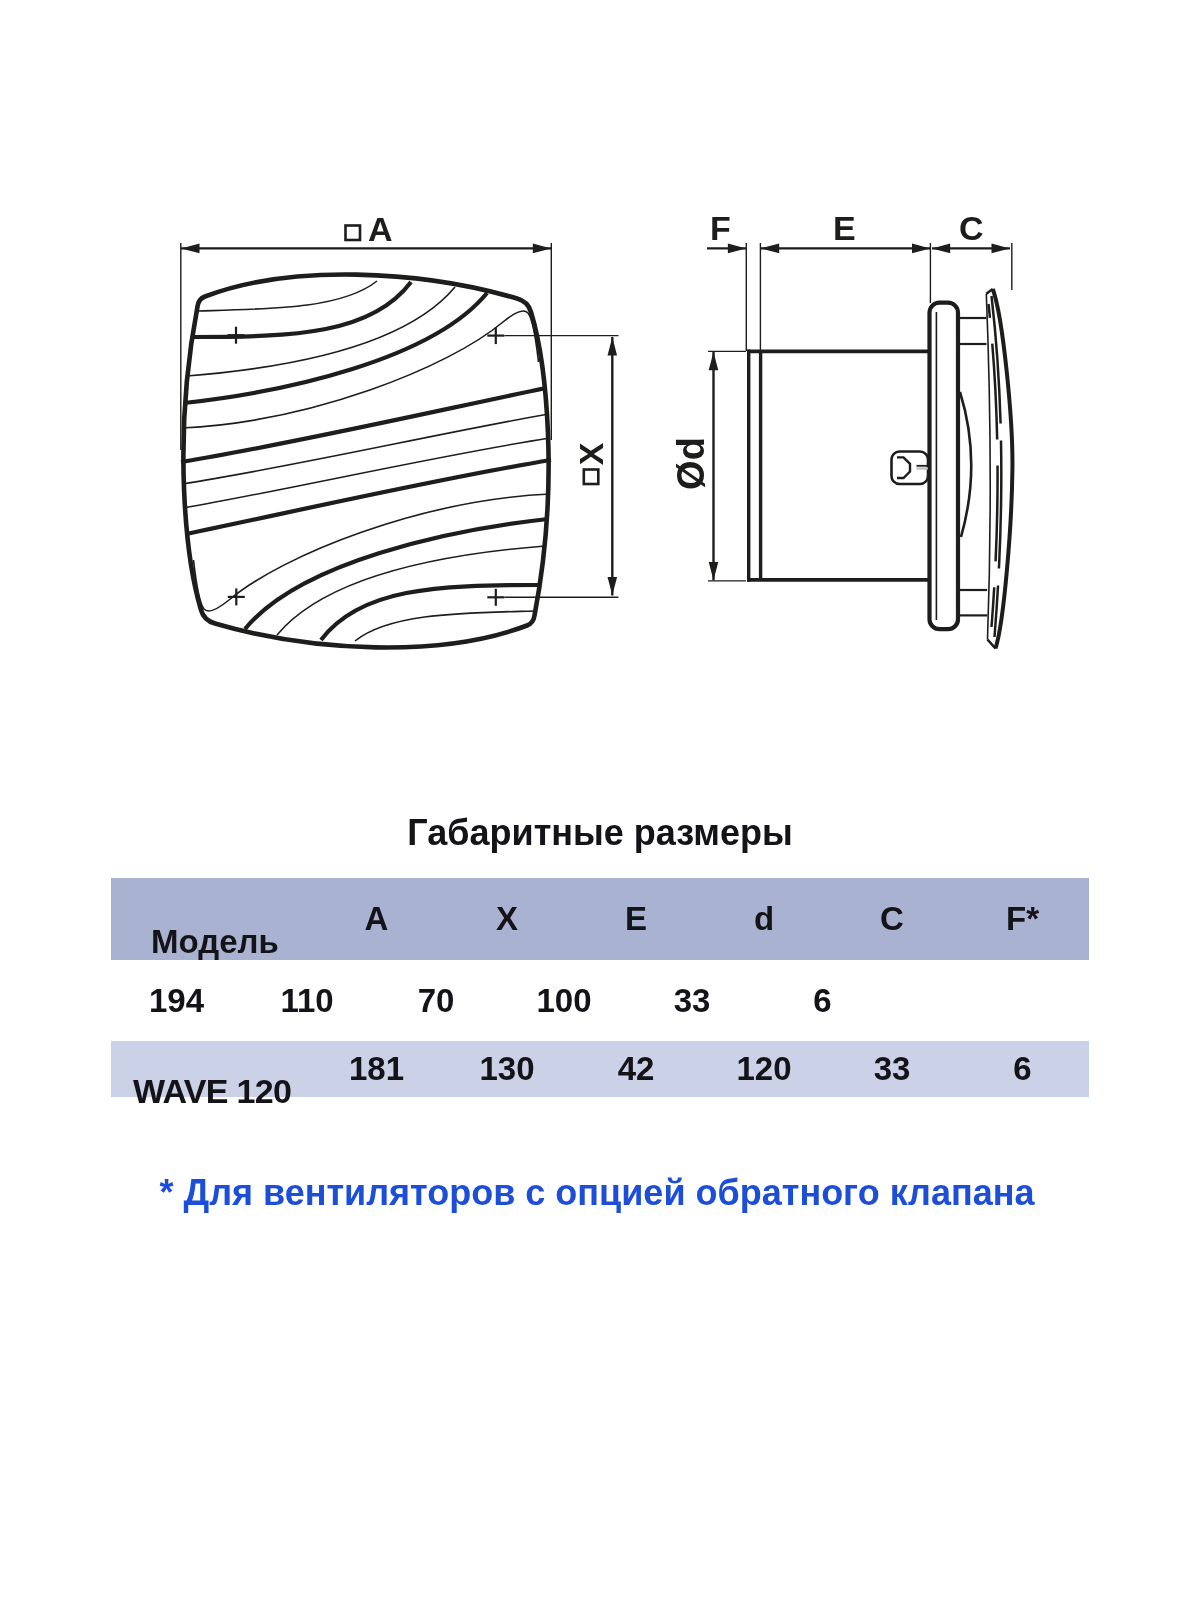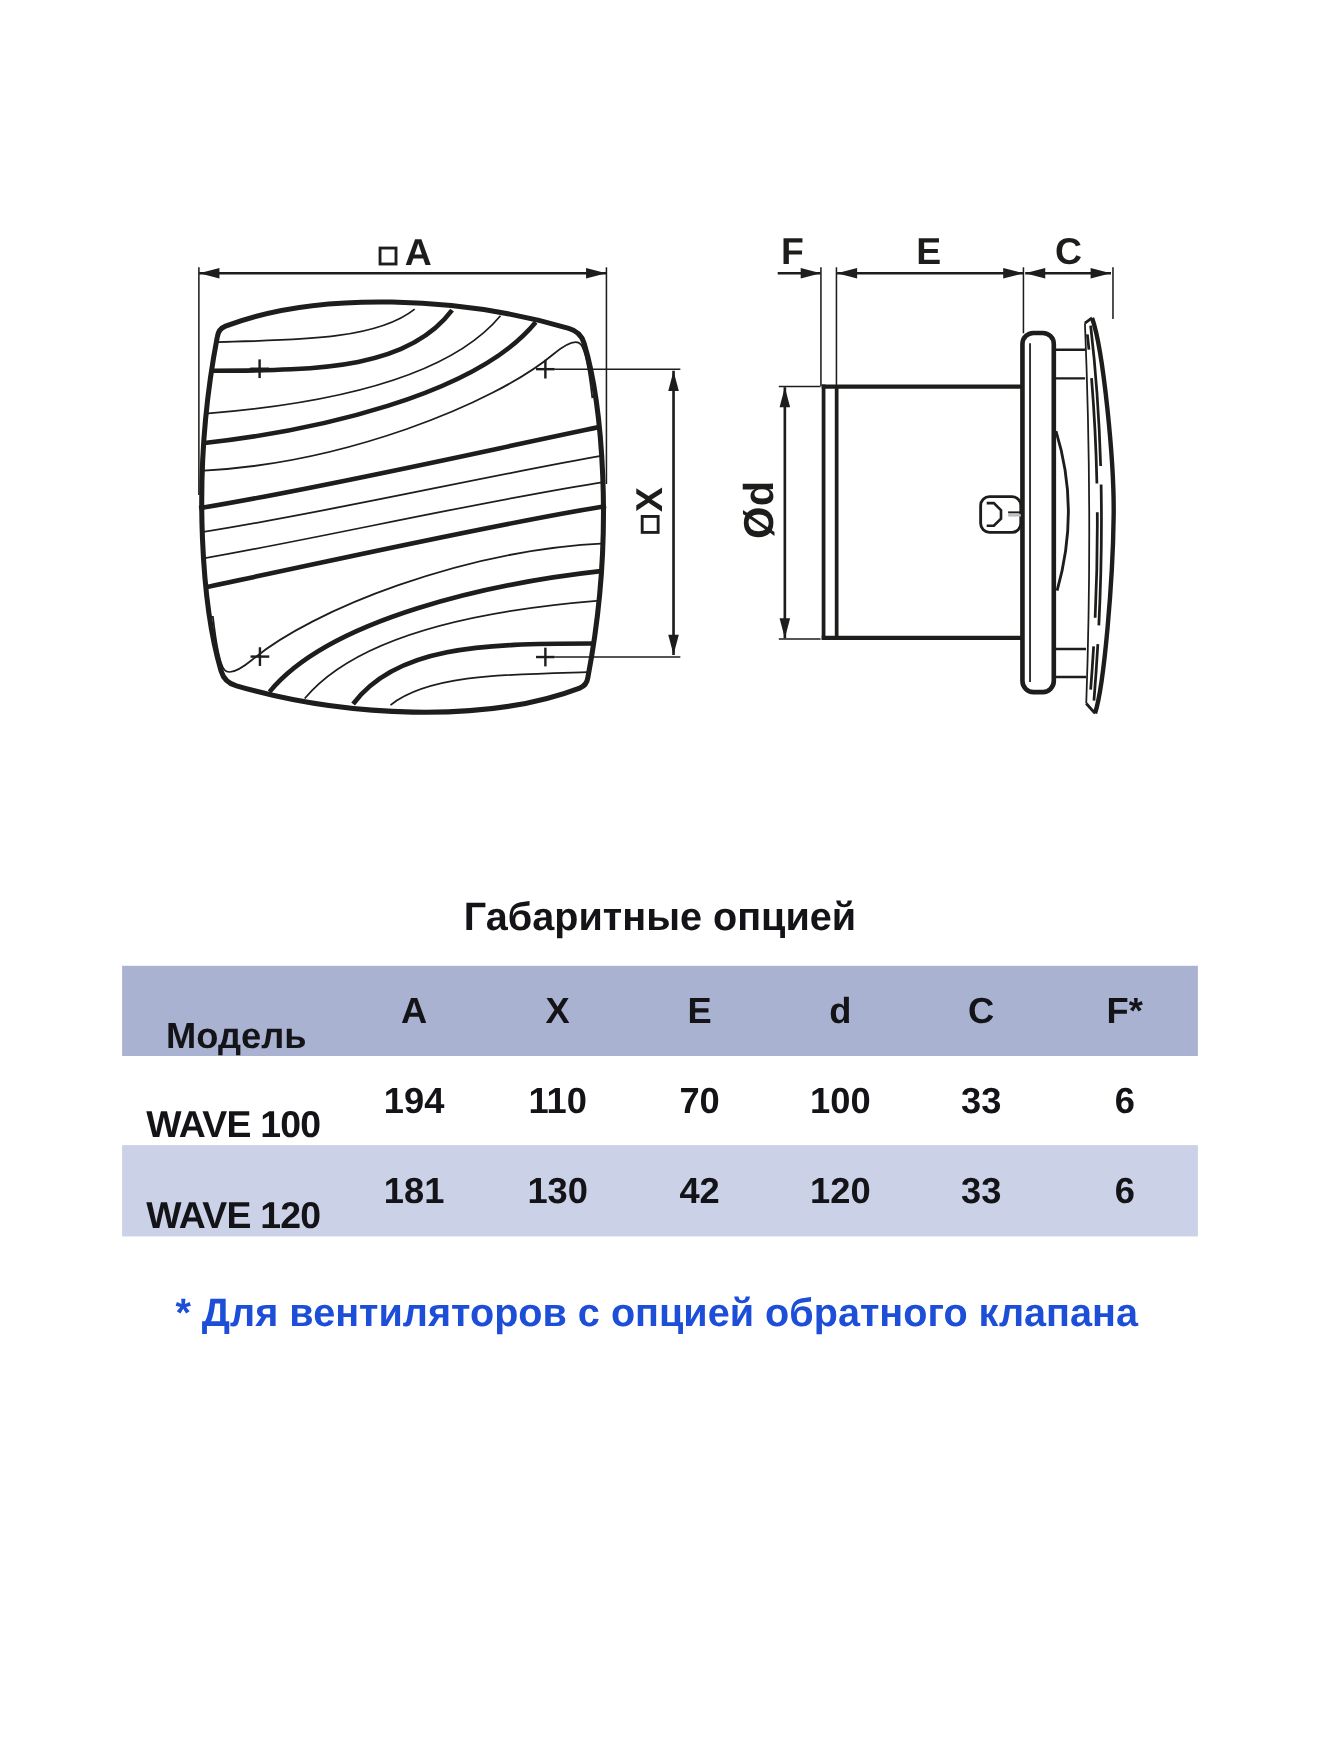--- a/index.html
+++ b/index.html
@@ -2,21 +2,21 @@
 <html><head>
 <meta charset="utf-8">
 <style>
   html,body{margin:0;padding:0;}
   body{width:1200px;height:1600px;background:#ffffff;font-family:"Liberation Sans", sans-serif;position:relative;overflow:hidden;}
   #draw{position:absolute;left:0;top:0;}
   .title{position:absolute;left:0;top:812px;width:1200px;text-align:center;font-size:36px;font-weight:bold;color:#131318;}
   .tbl{position:absolute;left:111px;top:878px;width:978px;}
   .row{display:flex;align-items:center;height:81px;font-weight:bold;color:#131318;}
   .row.h{background:#a9b2d1;height:82px;}
-  .row.r2{background:#cbd1e6;height:83px;}
+  .row.r2{background:#cbd1e6;height:56px;}
   .c1{width:200px;padding-left:40px;box-sizing:border-box;font-size:33px;text-align:left;white-space:nowrap;margin-top:45px;}
   .row.r1 .c1,.row.r2 .c1{padding-left:22px;font-size:34px;letter-spacing:-0.7px;}
   .c{width:130px;text-align:center;font-size:33px;}
   .row .cA{width:131px;}
   .row .cX{width:130px;}
   .row .cE{width:128px;}
   .row .cd{width:128px;}
   .row .cC{width:128px;}
   .row .cF{width:133px;}
   .note{position:absolute;left:0;top:1172px;width:1194px;text-align:center;font-size:36px;font-weight:bold;color:#1d4ed8;}
@@ -131,34 +131,33 @@
     <path d="M 986.3,293.8 L 992.8,289" stroke-width="2.6"></path>
     <path d="M 987.5,639.5 L 995.5,648.5" stroke-width="2.6"></path>
 
     <g stroke-width="2.5">
       <path d="M 991.5,296 Q 1009.5,450 994.5,637" stroke-dasharray="128 17"></path>
       <path d="M 988.5,304 Q 1005,455 991.5,627" stroke-dasharray="96 26" stroke-dashoffset="-40"></path>
     </g>
   </g>
 </svg>
 
-<div class="title">Габаритные опцией</div>
+<div class="title">Габаритные размеры</div>
 
 <div class="tbl">
   <div class="row h">
     <div class="c1">Модель</div>
     <div class="c cA">A</div>
       <div class="c cX">X</div>
       <div class="c cE">E</div>
       <div class="c cd">d</div>
       <div class="c cC">C</div>
       <div class="c cF">F*</div>
   </div>
   <div class="row r1">
-    <div class="c1">WAVE 100</div>
     <div class="c cA">194</div>
       <div class="c cX">110</div>
       <div class="c cE">70</div>
       <div class="c cd">100</div>
       <div class="c cC">33</div>
       <div class="c cF">6</div>
   </div>
   <div class="row r2">
     <div class="c1">WAVE 120</div>
     <div class="c cA">181</div>

